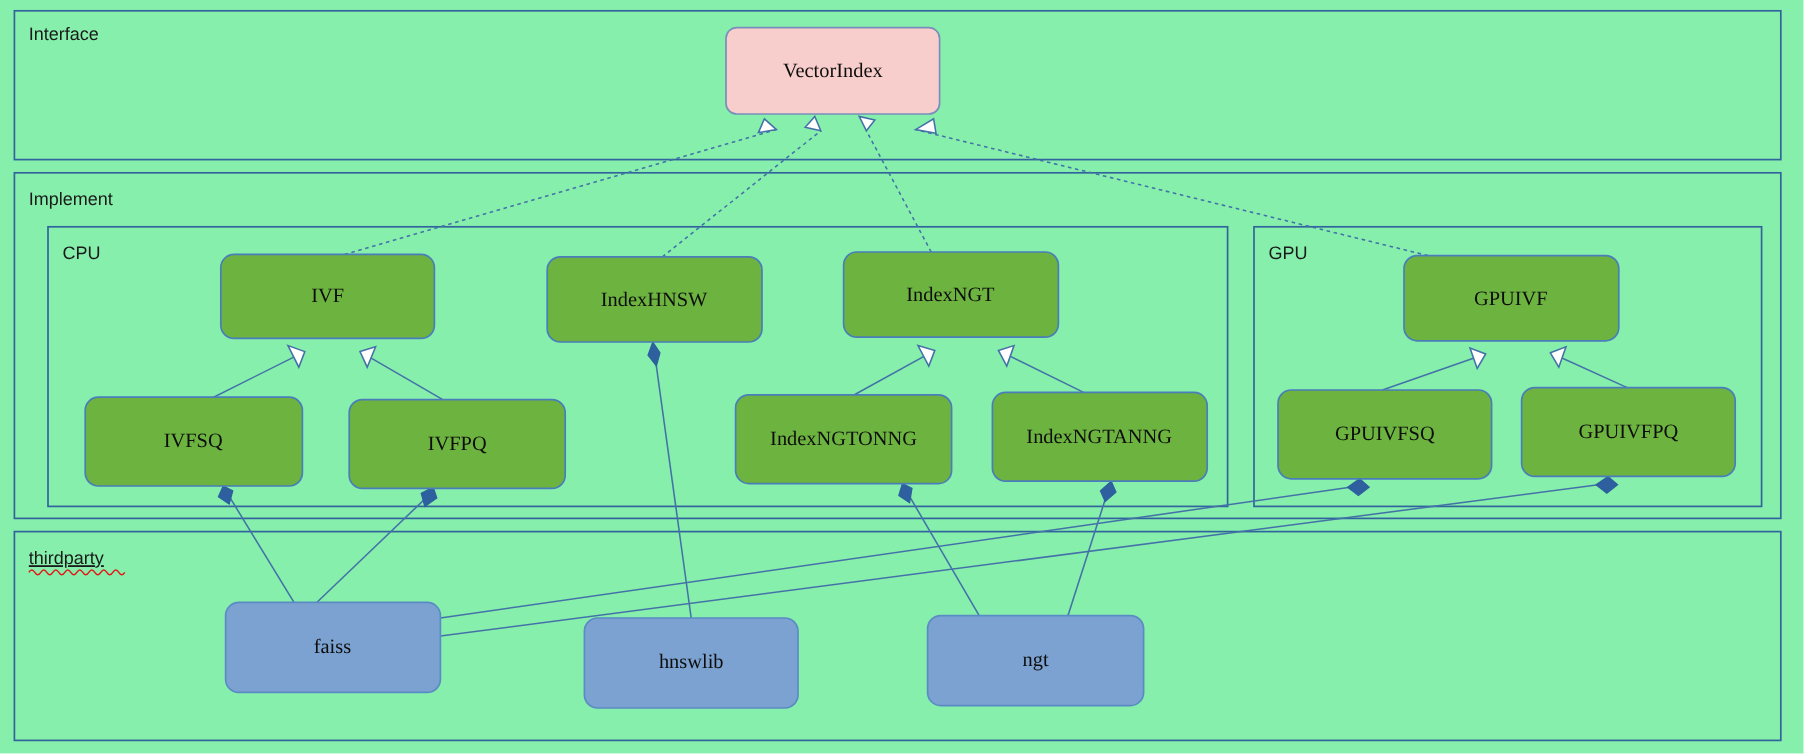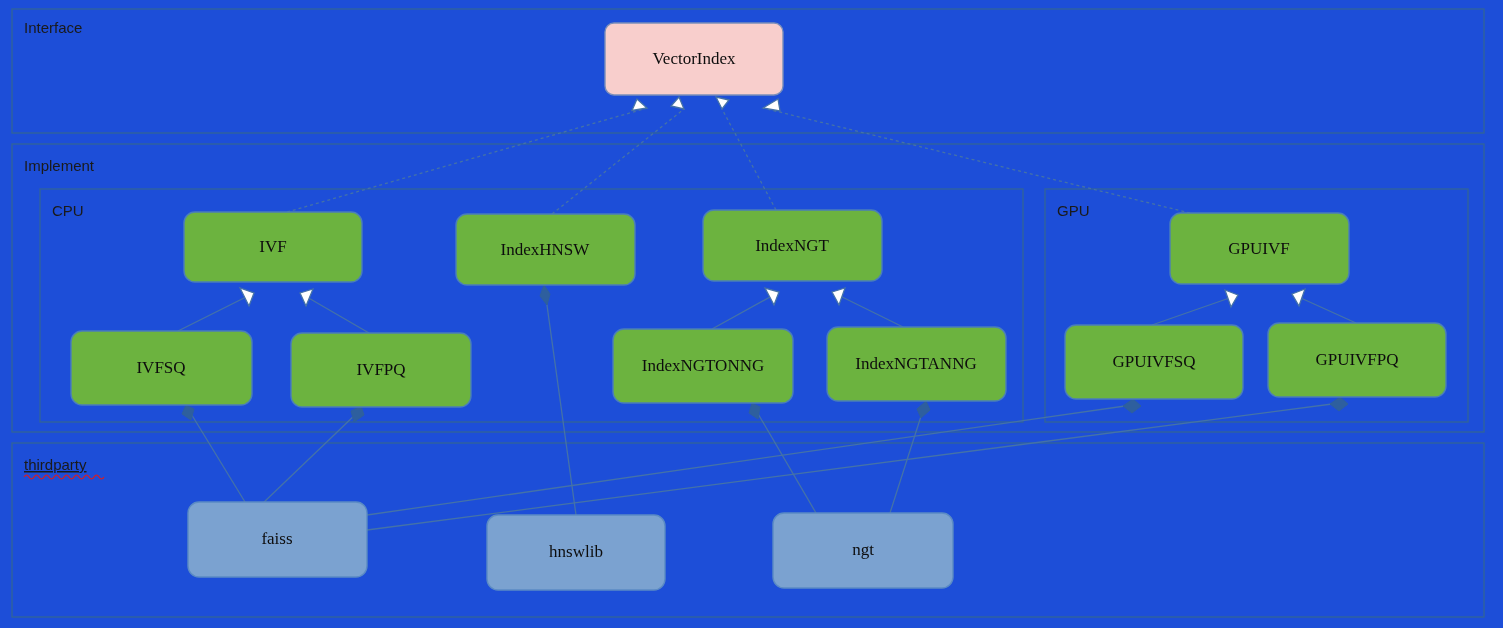--- a/index.html
+++ b/index.html
@@ -7,21 +7,21 @@
     padding: 0;
     background: #ffffff;
   }
   body {
     font-family: "Liberation Sans", sans-serif;
   }
   #canvas {
     position: relative;
     width: 1503px;
     height: 628px;
-    background: #1d4ed8;
+    background: #86efac;
     overflow: hidden;
   }
   svg.diagram {
     position: absolute;
     left: 0;
     top: 0;
     width: 1503px;
     height: 628px;
   }
   .container-label {

